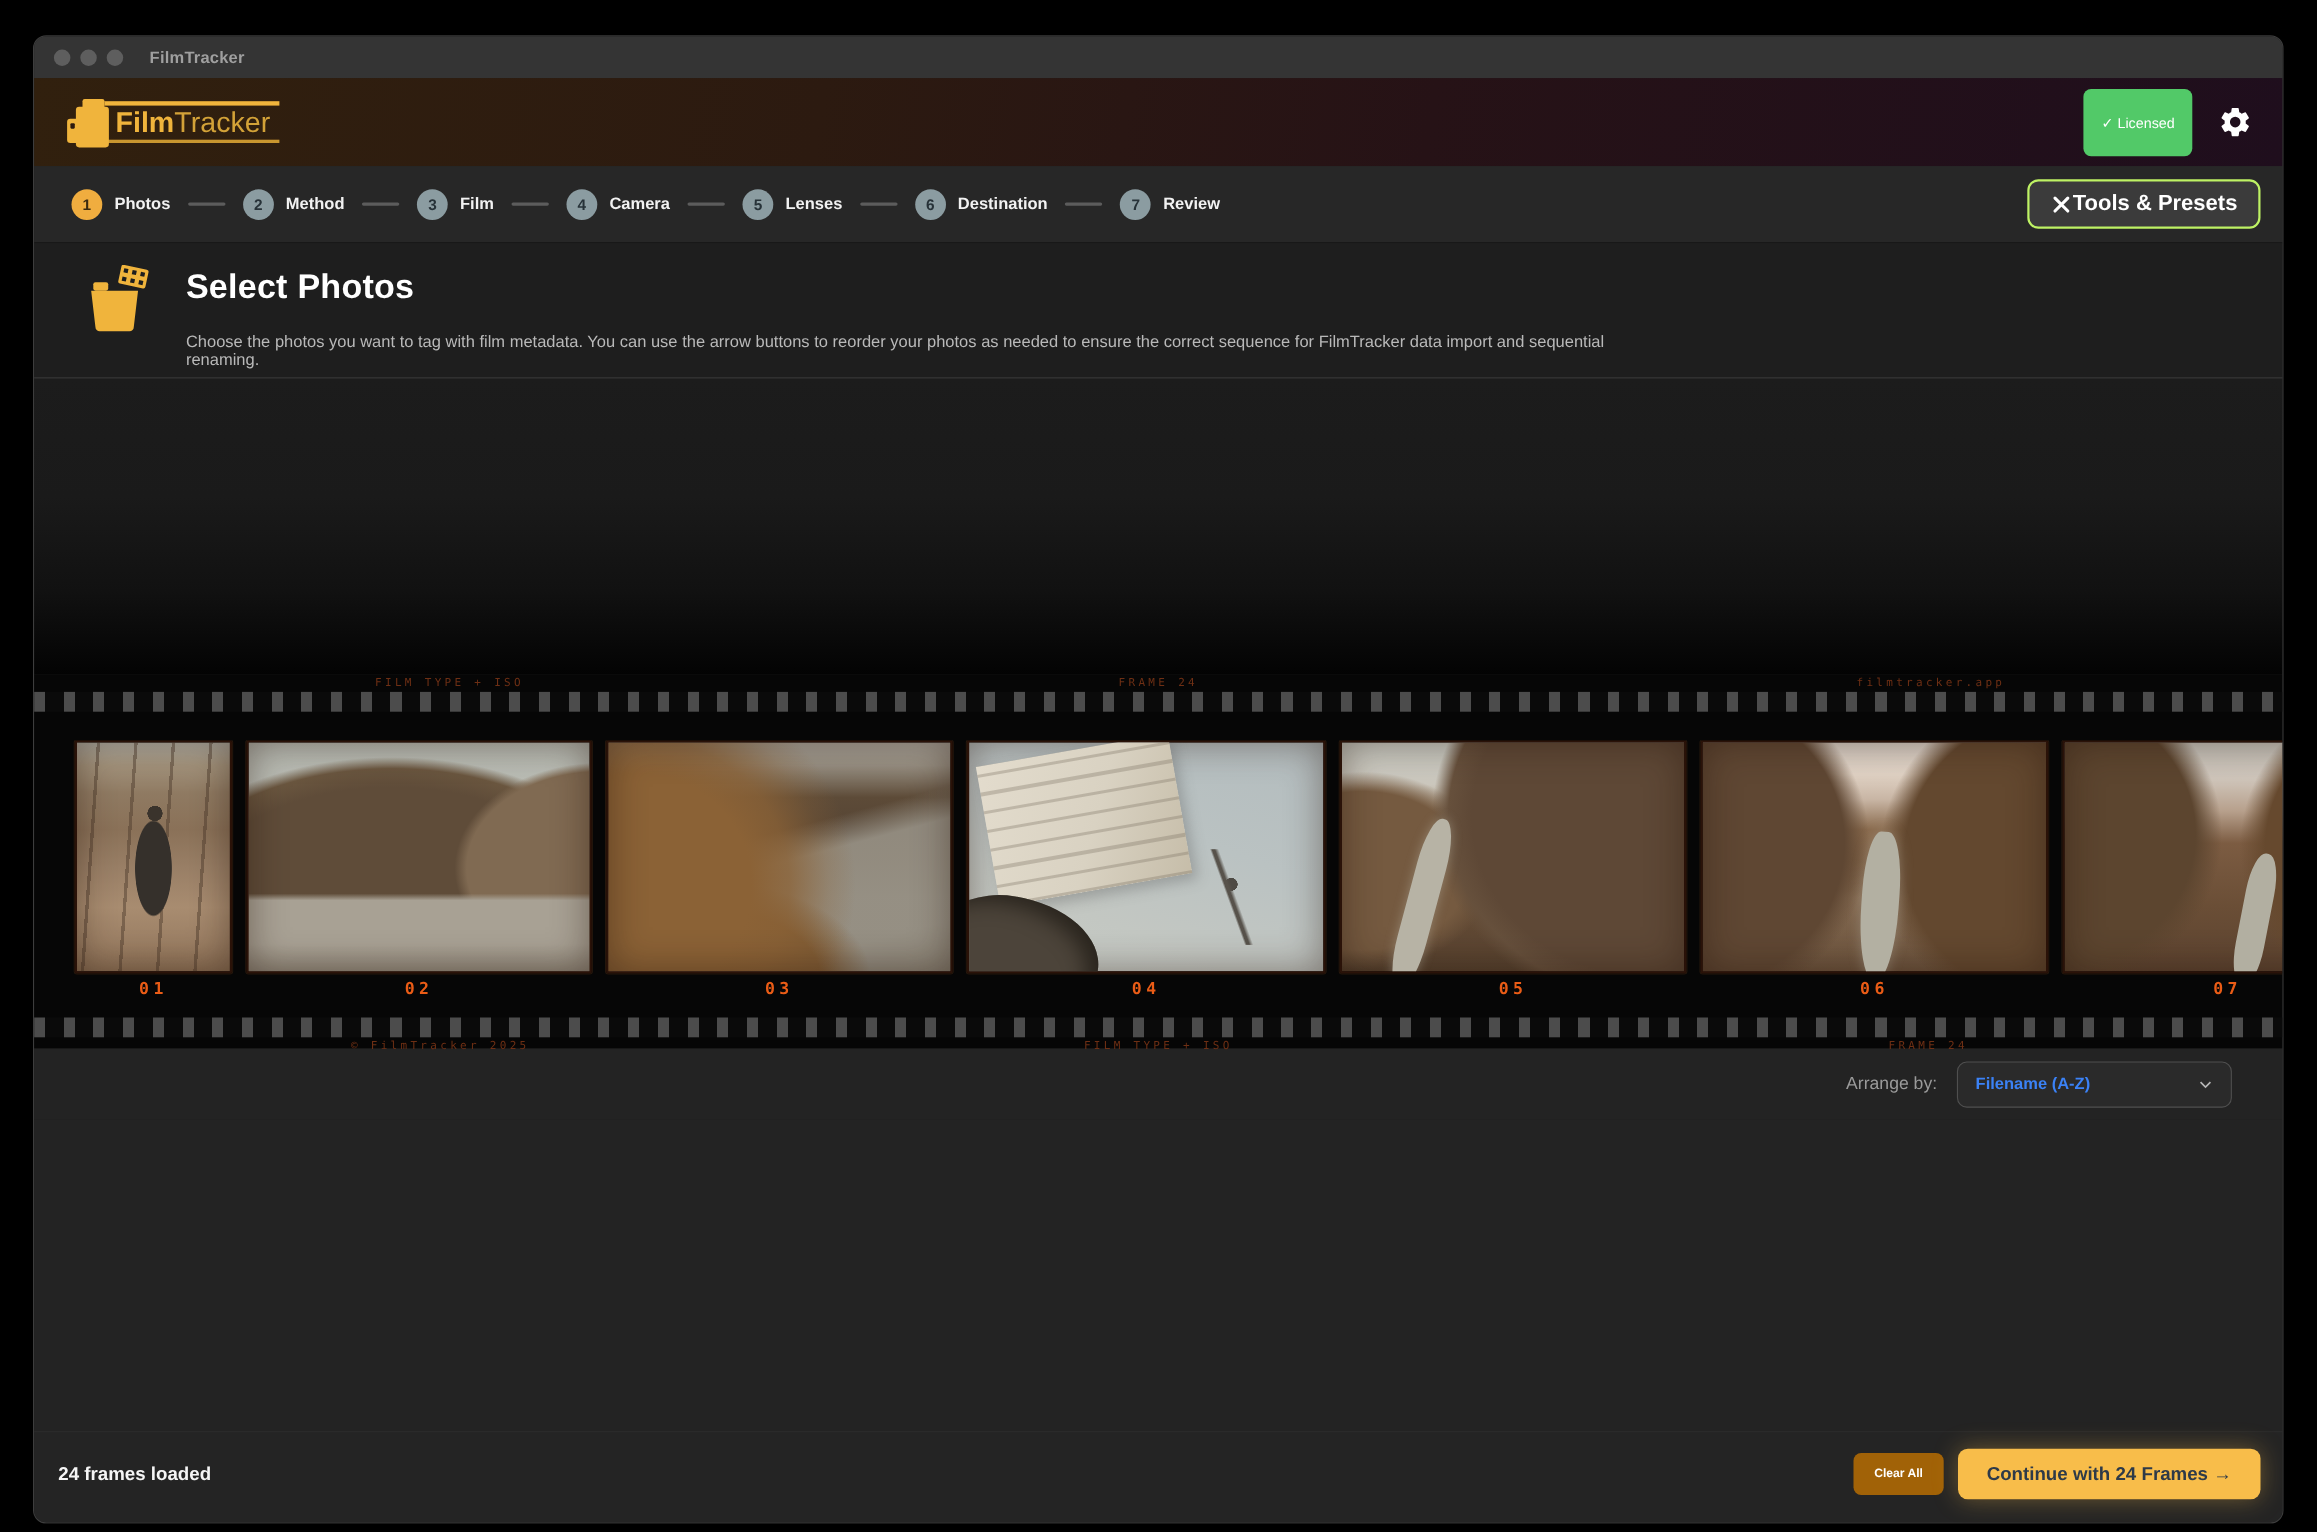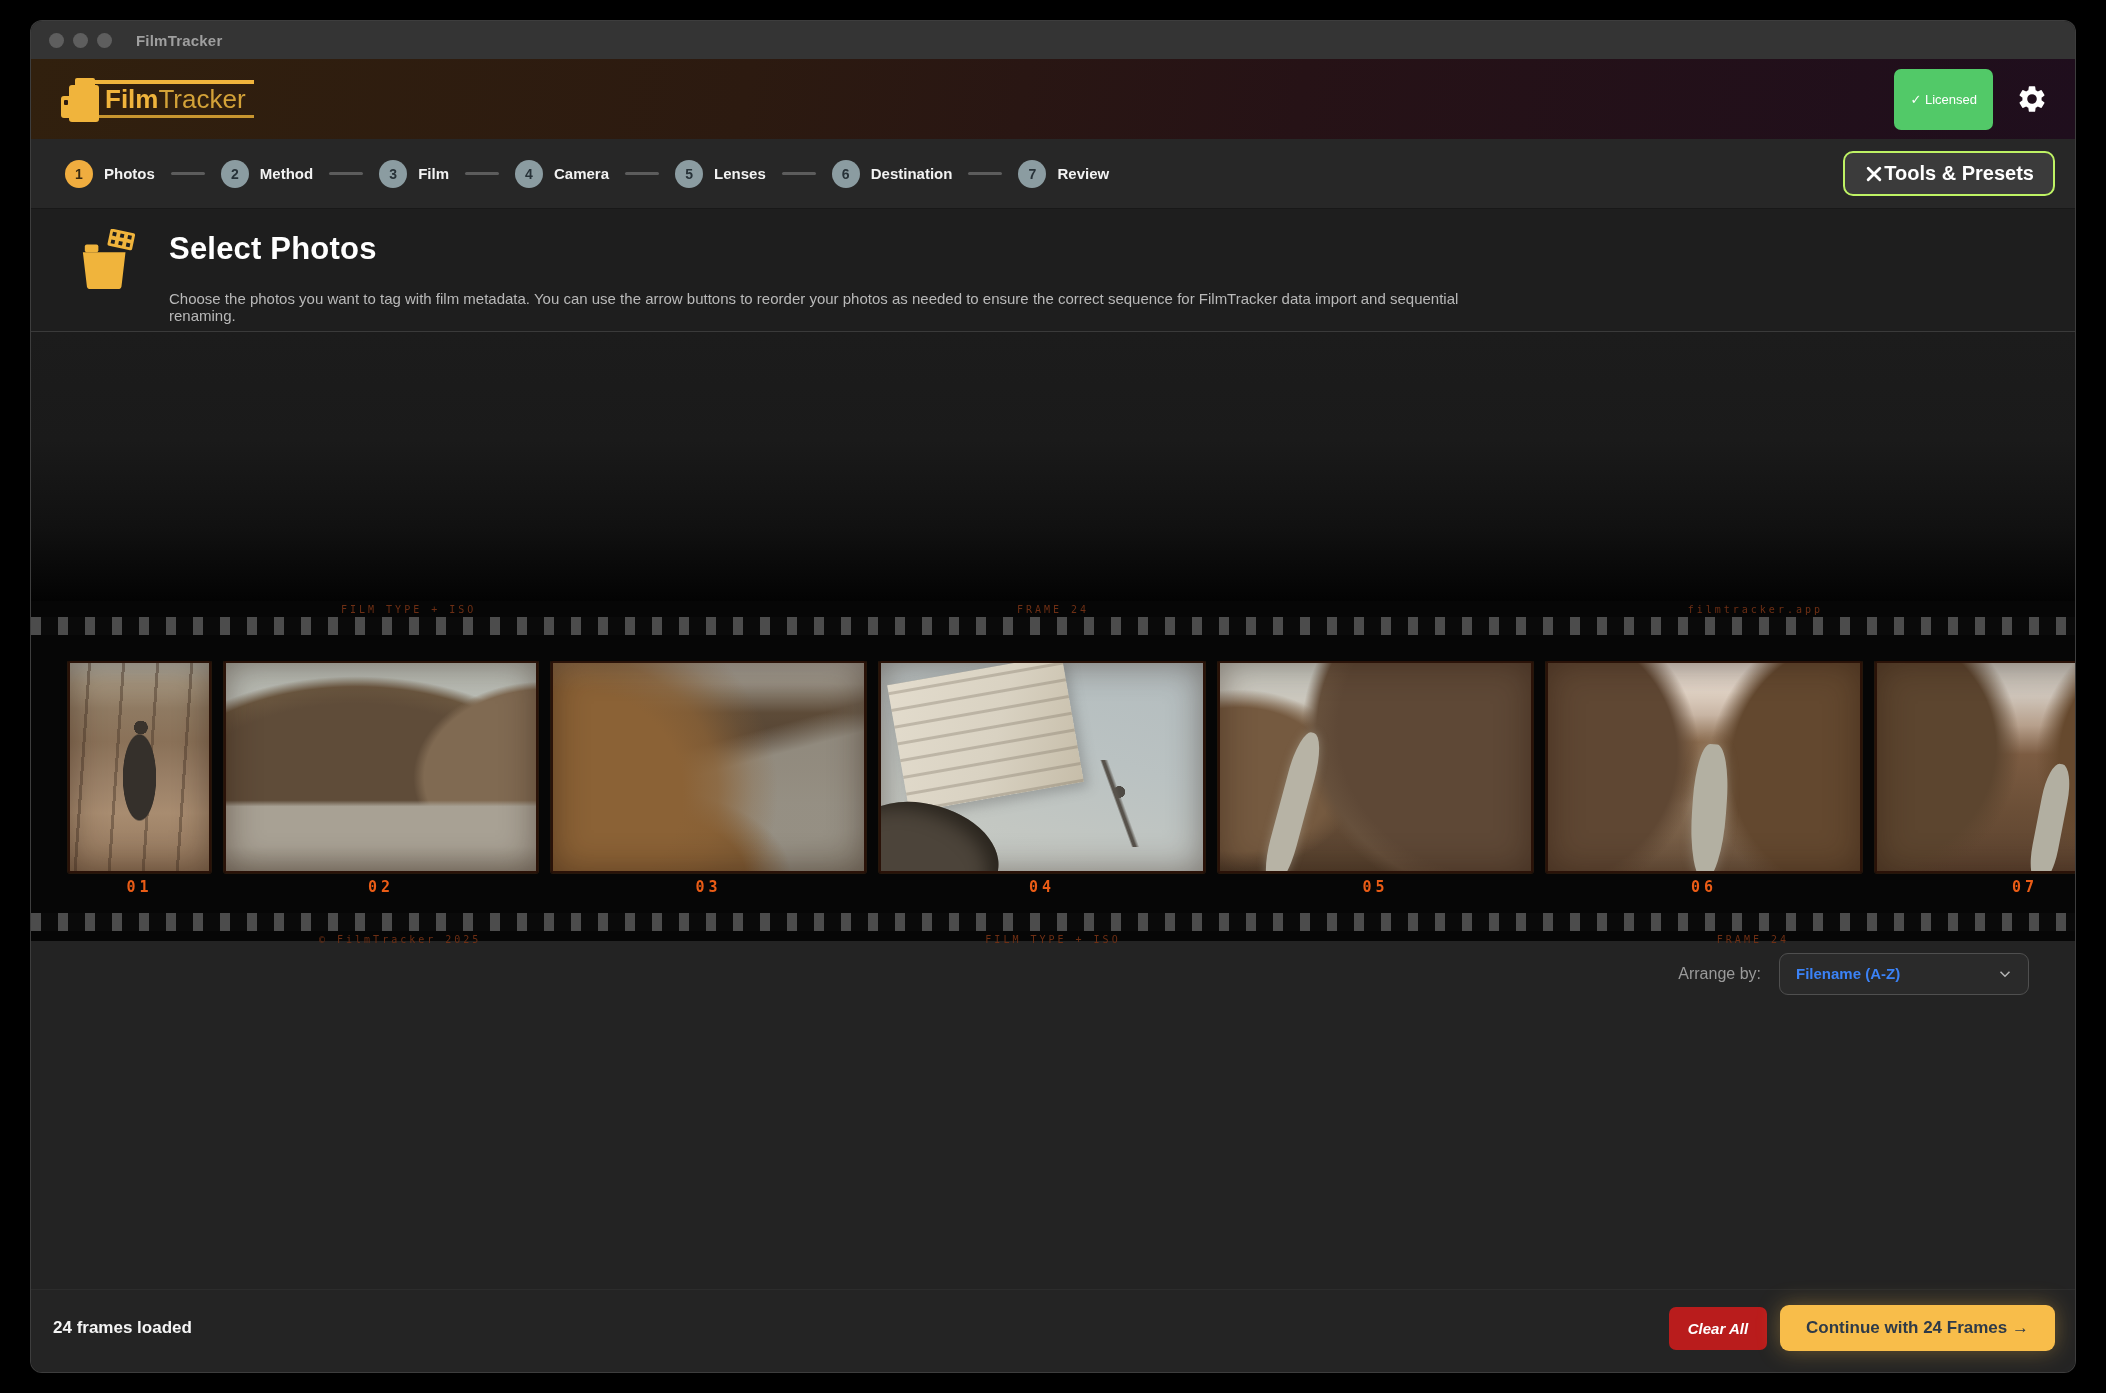--- a/index.html
+++ b/index.html
@@ -1,19 +1,19 @@
 <!DOCTYPE html>
 <html><head>
 <meta charset="utf-8">
 <style>
   * { margin:0; padding:0; box-sizing:border-box; }
   html,body { width:2106px; height:1393px; background:#000; font-family:"Liberation Sans",sans-serif; overflow:hidden; }
 
   .window {
-    position:absolute; left:30px; top:20px; width:2046px; height:1353px;
+    position:absolute; left:30px; top:32px; width:2046px; height:1353px;
     background:#1e1e1e; border-radius:12px; overflow:hidden;
     border:1px solid rgba(255,255,255,.14);
     display:flex; flex-direction:column;
   }
 
   
   .titlebar { height:38px; background:#343434; display:flex; align-items:center; flex:none; }
   .traffic { display:flex; gap:9px; margin-left:18px; }
   .light { width:15px; height:15px; border-radius:50%; background:#5e5e5e; }
   .win-title { margin-left:24px; color:#9f9f9f; font-size:15px; font-weight:bold; letter-spacing:.2px; }
@@ -197,22 +197,22 @@
   .main-spacer { flex:1; background:#232323; }
 
   
   .footer {
     height:83px; flex:none; background:#242424; border-top:1px solid rgba(255,255,255,.04);
     display:flex; align-items:center; padding:0 20px 6px 22px;gap:20px;
   }
   .status-text { color:#f5f5f5; font-size:17px; font-weight:bold; }
   .footer-buttons { margin-left:auto; display:flex; align-items:center; gap:13px; }
   .clear-btn {
-    background:#b91c1c; color:#fff; border:none; border-radius:7px;
-    font-size:15px; font-weight:bold; padding:13px 19px; cursor:pointer;font-style:italic;
+    background:#a16207; color:#fff; border:none; border-radius:7px;
+    font-size:11px; font-weight:bold; padding:13px 19px; cursor:pointer;
   }
   .continue-btn {
     background:#f8bd4a; color:#2e3a48; border:none; border-radius:9px;
     font-size:17px; font-weight:bold; padding:13px 26px; cursor:pointer;
     box-shadow:0 0 22px rgba(248,189,74,.35);
   }
 </style>
 </head>
 <body>
 

